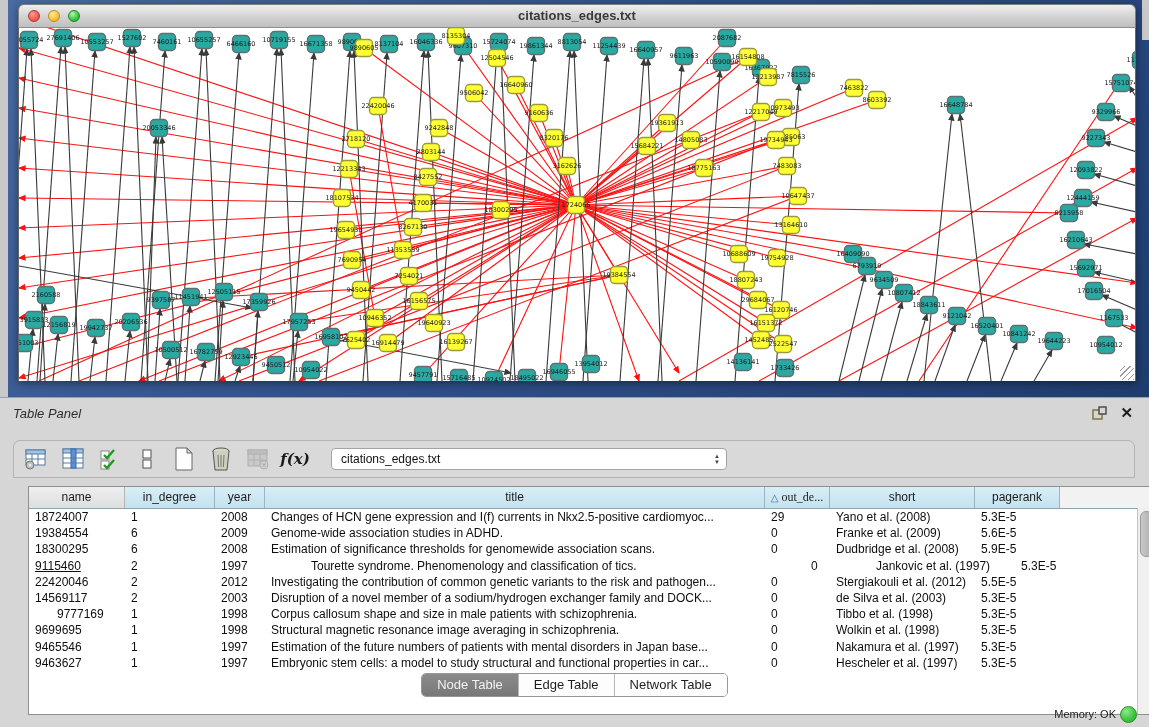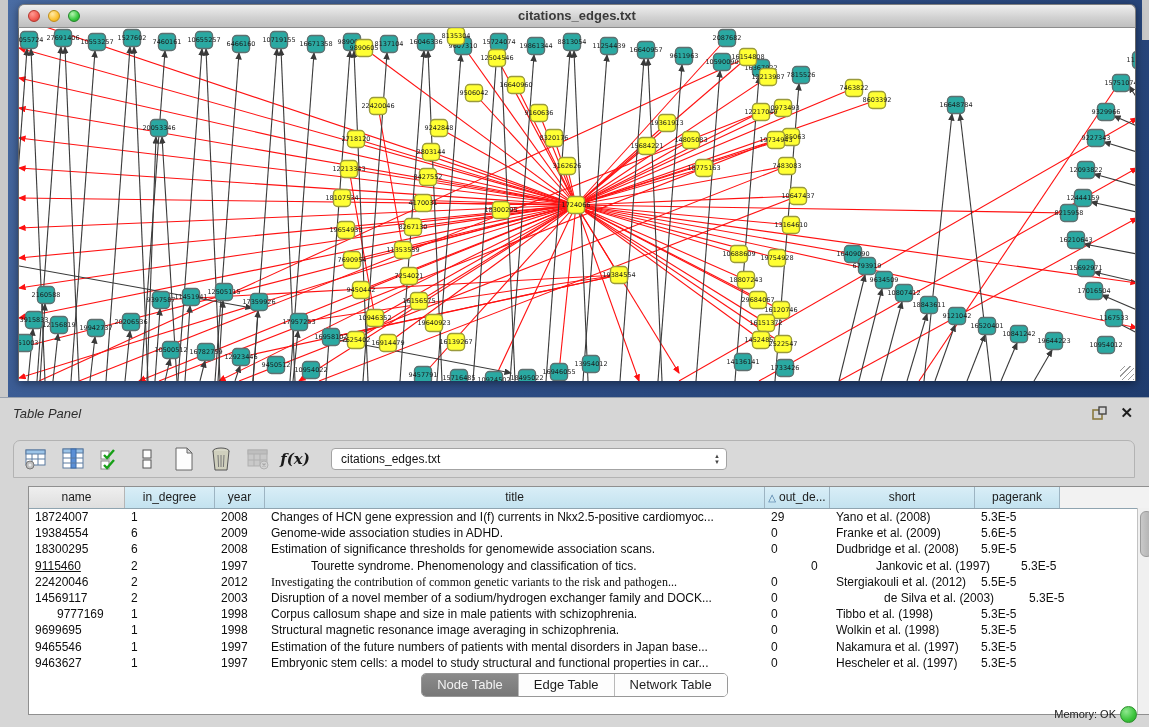--- a/index.html
+++ b/index.html
@@ -845,21 +845,21 @@
       <span class="arrows">▲<br>▼</span>
     </div>
   </div>
 
   <div class="grid">
     <div class="ghead" id="ghead">
         <div class="hcell grey" style="width: 96px;"><span>name</span></div>
         <div class="hcell" style="width: 90px;"><span>in_degree</span></div>
         <div class="hcell" style="width: 50px;"><span>year</span></div>
         <div class="hcell" style="width: 500px;"><span>title</span></div>
-        <div class="hcell" style="width: 65px;"><span class="sort">△</span><span>out_de...</span></div>
+        <div class="hcell" style="width: 65px; font-family: Liberation Serif, serif;"><span class="sort">△</span><span>out_de...</span></div>
         <div class="hcell" style="width: 145px;"><span>short</span></div>
         <div class="hcell" style="width: 85px;"><span>pagerank</span></div>
         <div class="hcell hfill"></div>
       </div>
     <div class="gbody" id="gbody">
         <div class="grow">
           <div class="gcell" style="width: 96px;">18724007</div>
           <div class="gcell" style="width: 90px;">1</div>
           <div class="gcell" style="width: 50px;">2008</div>
           <div class="gcell" style="width: 500px;">Changes of HCN gene expression and I(f) currents in Nkx2.5-positive cardiomyoc...</div>
@@ -891,32 +891,32 @@
           <div class="gcell" style="width: 50px;">1997</div>
           <div class="gcell" style="width: 500px; margin-left: 40px;">Tourette syndrome. Phenomenology and classification of tics.</div>
           <div class="gcell" style="width: 65px;">0</div>
           <div class="gcell" style="width: 145px;">Jankovic et al. (1997)</div>
           <div class="gcell" style="width: 85px;">5.3E-5</div>
         </div>
         <div class="grow">
           <div class="gcell" style="width: 96px;">22420046</div>
           <div class="gcell" style="width: 90px;">2</div>
           <div class="gcell" style="width: 50px;">2012</div>
-          <div class="gcell" style="width: 500px; font-family: Liberation Serif, serif;">Investigating the contribution of common genetic variants to the risk and pathogen...</div>
+          <div class="gcell" style="width: 500px;">Investigating the contribution of common genetic variants to the risk and pathogen...</div>
           <div class="gcell" style="width: 65px;">0</div>
           <div class="gcell" style="width: 145px;">Stergiakouli et al. (2012)</div>
           <div class="gcell" style="width: 85px;">5.5E-5</div>
         </div>
         <div class="grow">
           <div class="gcell" style="width: 96px;">14569117</div>
           <div class="gcell" style="width: 90px;">2</div>
           <div class="gcell" style="width: 50px;">2003</div>
           <div class="gcell" style="width: 500px;">Disruption of a novel member of a sodium/hydrogen exchanger family and DOCK...</div>
           <div class="gcell" style="width: 65px;">0</div>
-          <div class="gcell" style="width: 145px; margin-left: 48px;">de Silva et al. (2003)</div>
+          <div class="gcell" style="width: 145px;">de Silva et al. (2003)</div>
           <div class="gcell" style="width: 85px;">5.3E-5</div>
         </div>
         <div class="grow">
           <div class="gcell" style="width: 96px; padding-left: 28px;">9777169</div>
           <div class="gcell" style="width: 90px;">1</div>
           <div class="gcell" style="width: 50px;">1998</div>
           <div class="gcell" style="width: 500px;">Corpus callosum shape and size in male patients with schizophrenia.</div>
           <div class="gcell" style="width: 65px;">0</div>
           <div class="gcell" style="width: 145px;">Tibbo et al. (1998)</div>
           <div class="gcell" style="width: 85px;">5.3E-5</div>

